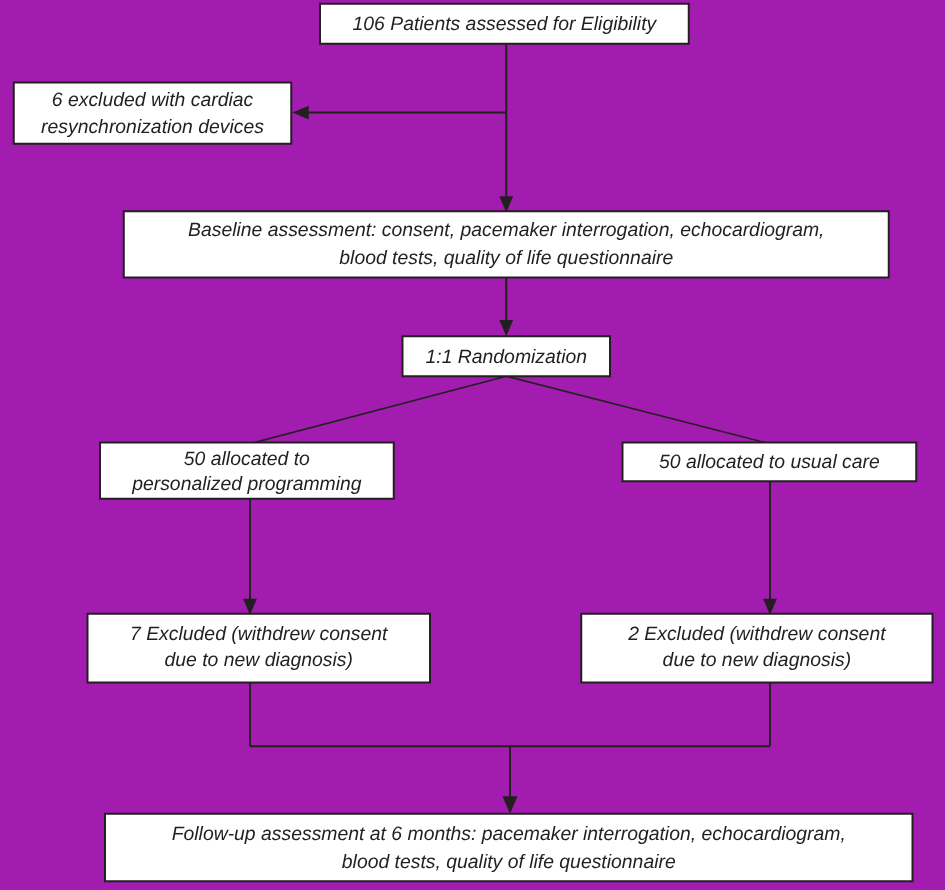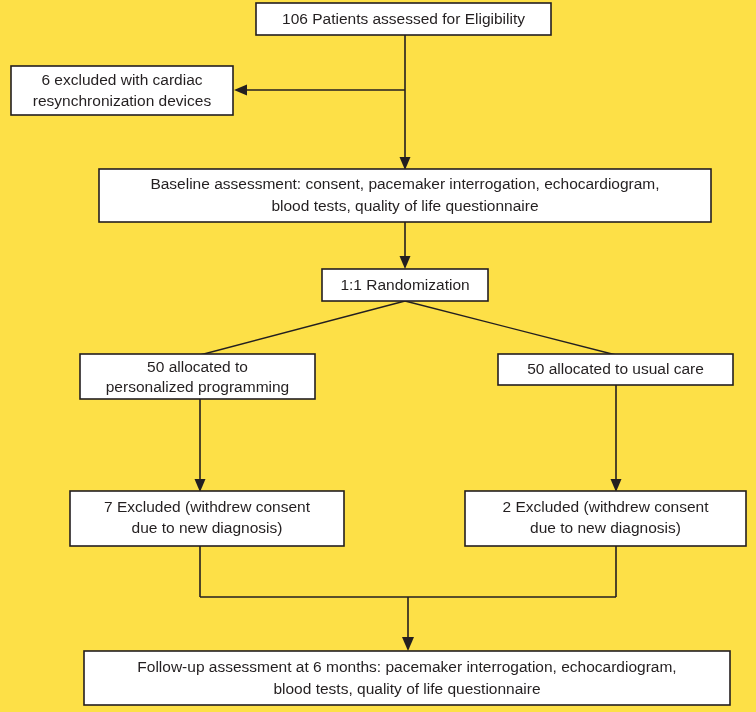--- a/index.html
+++ b/index.html
@@ -11,21 +11,22 @@
   body {
     width: 756px;
     height: 712px;
     font-family: "Liberation Sans", sans-serif;
     overflow: hidden;
   }
   #diagram-root {
     position: relative;
     width: 756px;
     height: 712px;
-    background: #fde047;
+    background: #a21caf;
+    font-style: italic;
   }
   svg.flow {
     display: block;
     width: 756px;
     height: 712px;
   }
   .node-box {
     fill: #ffffff;
     stroke: #231f20;
     stroke-width: 1.6;

